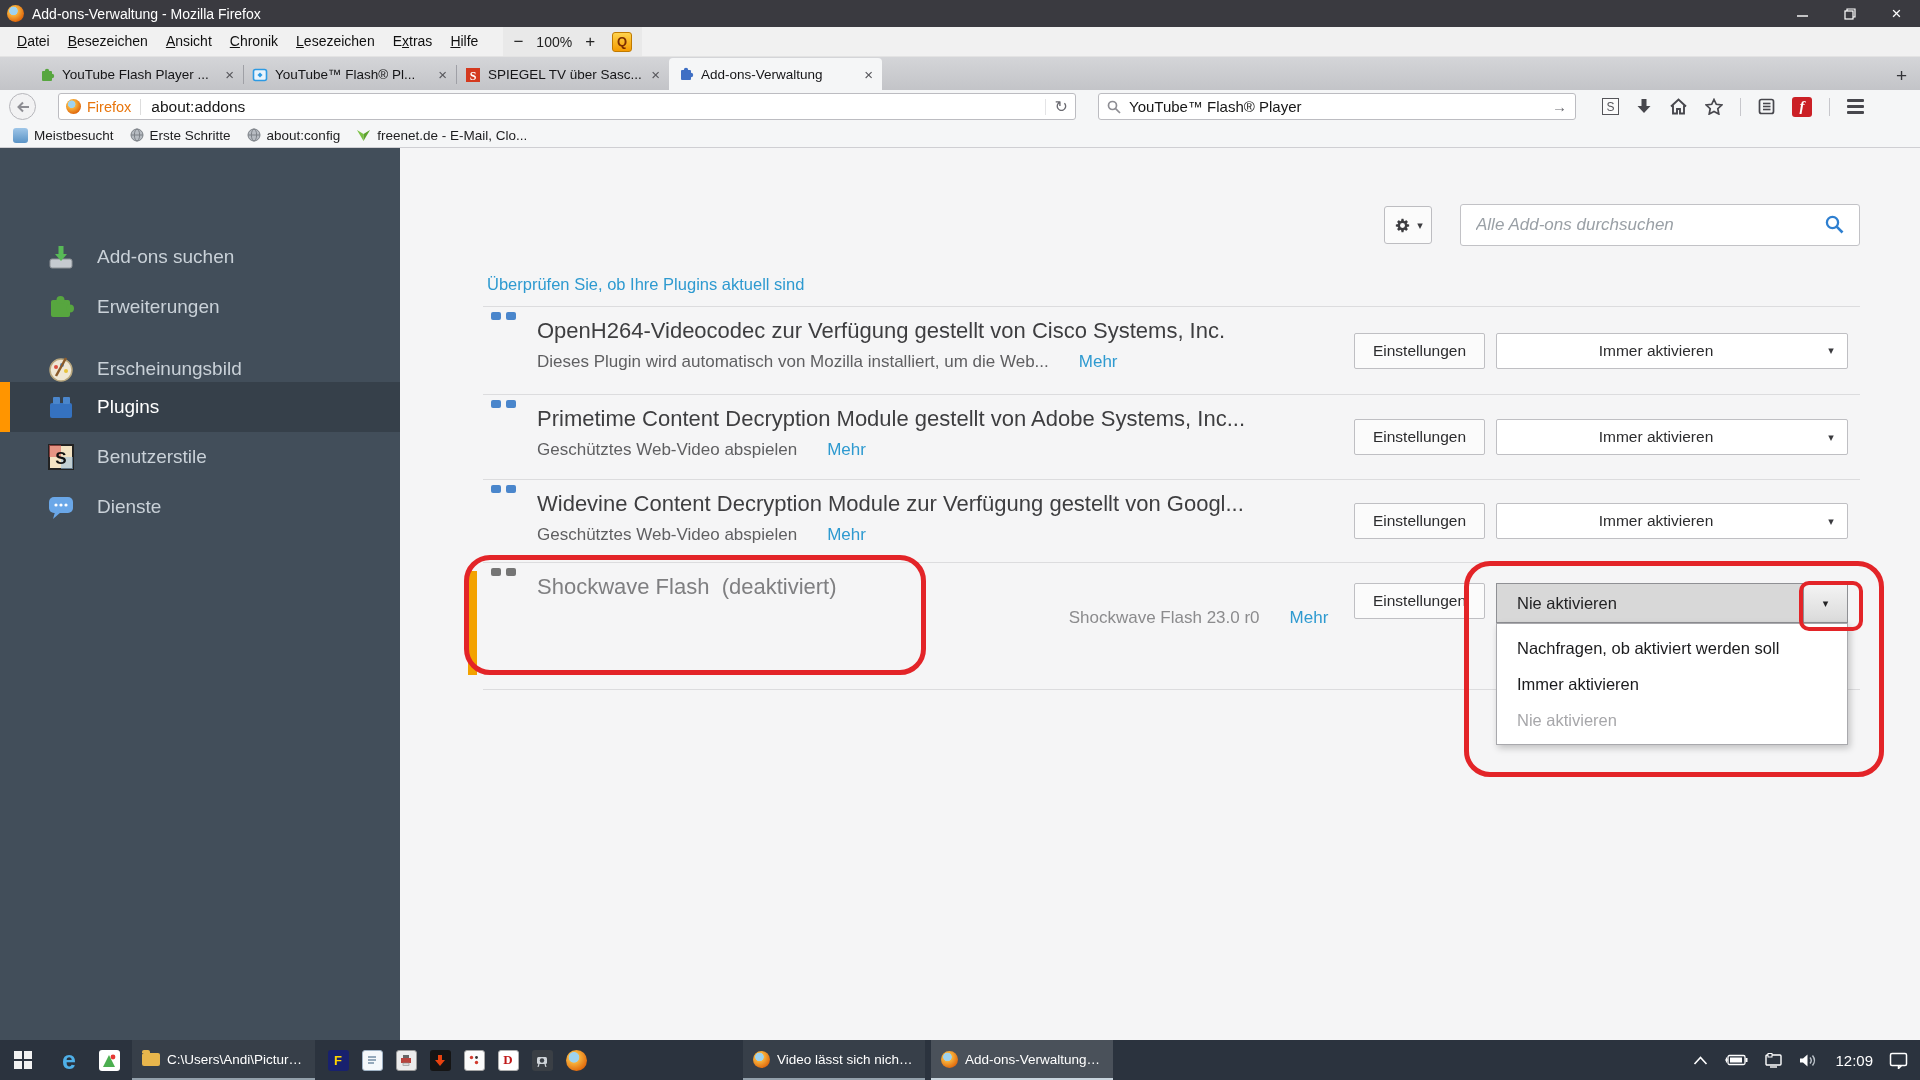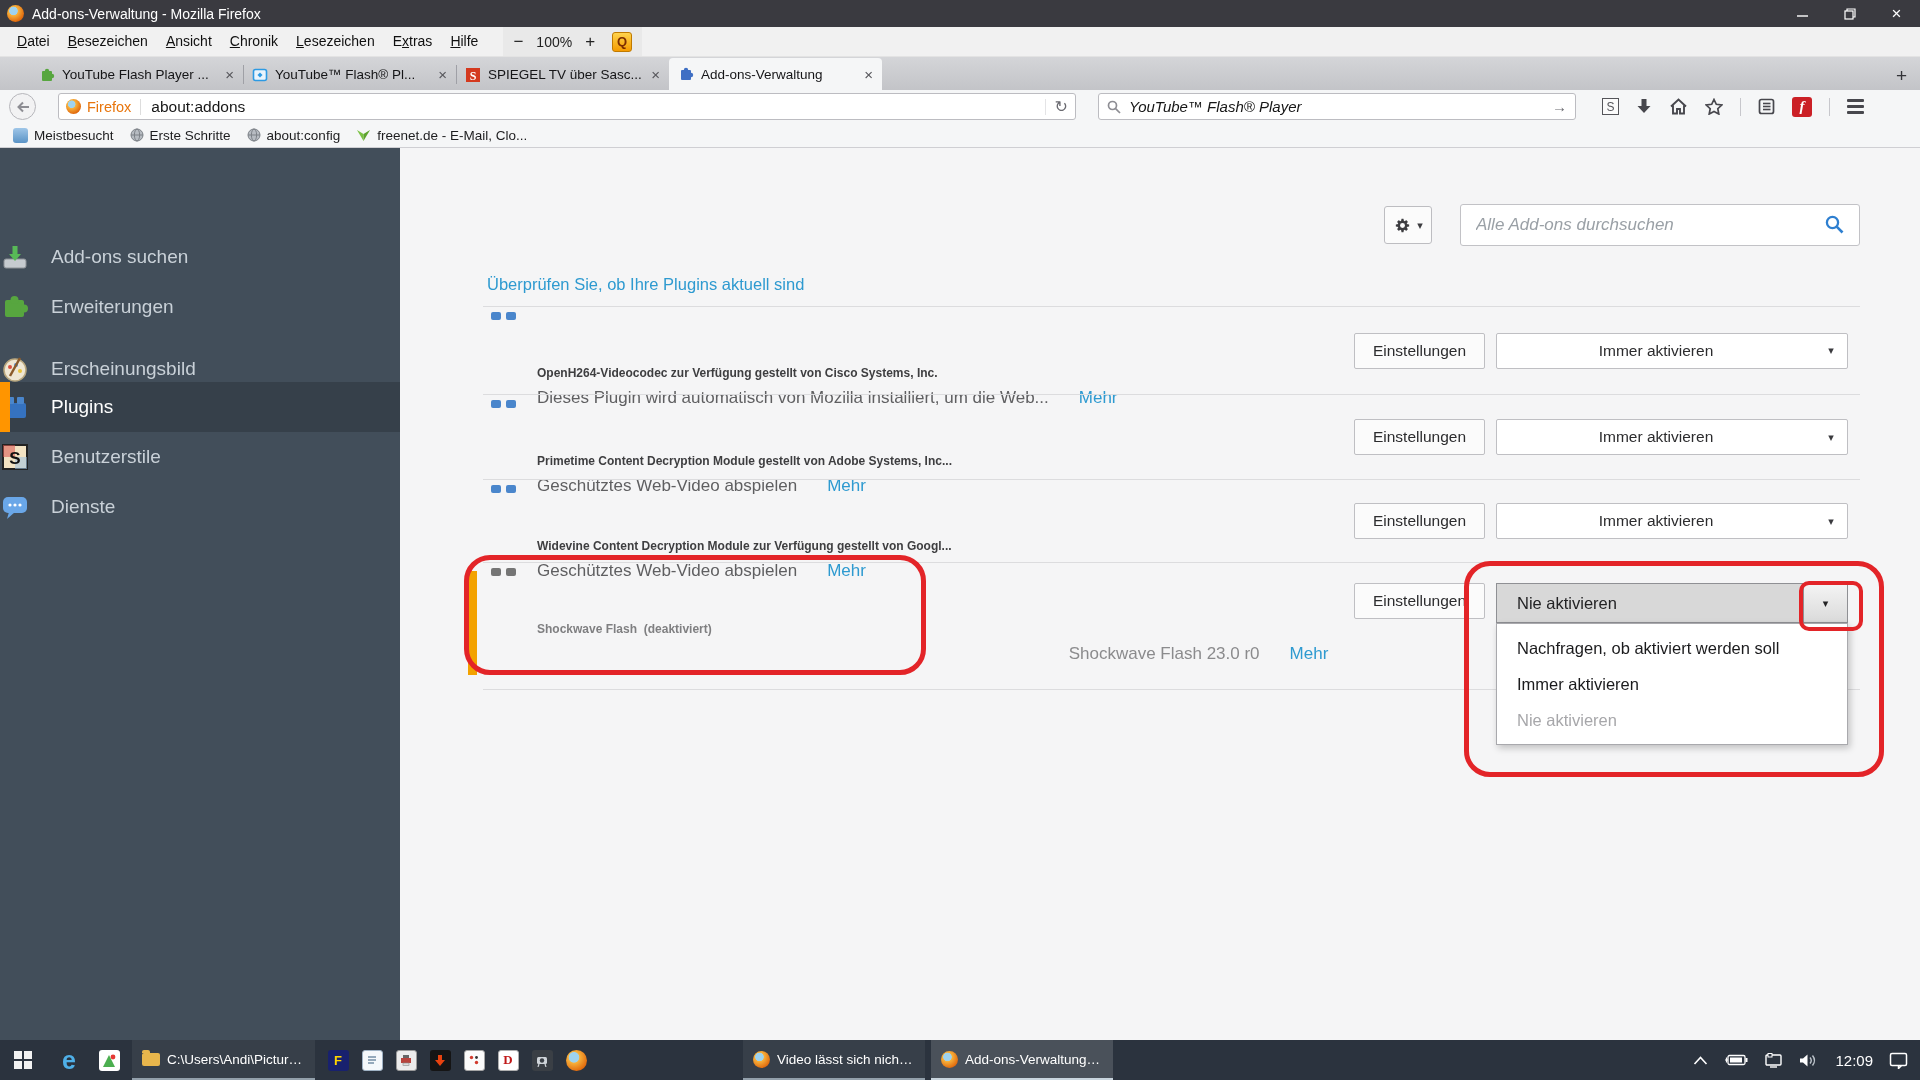--- a/index.html
+++ b/index.html
@@ -41,38 +41,38 @@
 
 .navbar { height:33px; background:#f5f6f7; display:flex; align-items:center; padding:0 9px; gap:22px; }
 .back-btn { width:27px; height:27px; border-radius:50%; border:1px solid #b6b6bb; background:#f2f2f3; display:flex; align-items:center; justify-content:center; flex:none; }
 .urlbar { width:1018px; height:27px; background:#fff; border:1px solid #bcbcc1; border-radius:3px; display:flex; align-items:center; padding:0 7px; flex:none; }
 .ff-badge { display:flex; align-items:center; gap:6px; padding-right:9px; border-right:1px solid #ddd; }
 .ff-badge .fx-logo { width:15px; height:15px; }
 .ff-badge-text { color:#e8750c; font-size:14.5px; }
 .url-text { font-size:15.5px; color:#161616; margin-left:10px; flex:1; }
 .reload-btn { color:#6a6a70; font-size:16px; padding-left:9px; border-left:1px solid #e4e4e6; line-height:1; }
 .searchbar { width:478px; height:27px; background:#fff; border:1px solid #bcbcc1; border-radius:3px; display:flex; align-items:center; padding:0 8px; gap:8px; flex:none; }
-.search-input { border:none; outline:none; flex:1; font-size:15px; color:#161616; font-family:inherit; background:transparent;font-style:italic; }
+.search-input { border:none; outline:none; flex:1; font-size:15px; color:#161616; font-family:inherit; background:transparent; }
 .search-go { color:#6a6a70; font-size:15px; }
 .nav-icons { display:flex; align-items:center; gap:17px; margin-left:4px; }
 .nav-divider { width:1px; height:18px; background:#c7c7cc; }
 .s-icon { width:17px; height:17px; border:1px solid #55555a; display:flex; align-items:center; justify-content:center; font-size:12px; color:#55555a; background:#fbfbfb; }
 .flash-icon { width:20px; height:20px; border-radius:3px; background:#cb2026; color:#fff; font-family:"Liberation Serif",serif; font-style:italic; font-weight:bold; font-size:15px; display:flex; align-items:center; justify-content:center; }
 .hamburger { display:flex; flex-direction:column; gap:3px; }
 .hamburger span { width:17px; height:3px; background:#47474d; border-radius:1px; }
 
 
 .bookmarksbar { height:25px; background:#f5f6f7; border-bottom:1px solid #cfcfd3; display:flex; align-items:center; padding-left:8px; gap:6px; font-size:13.5px; color:#1d1d1f; }
 .bm-item { display:flex; align-items:center; gap:6px; padding:0 5px; white-space:nowrap; }
 .bm-sq { width:15px; height:15px; border-radius:3px; background:linear-gradient(#9fc6e8,#5a93c6); display:inline-block; }
 
 
 .main { display:flex; height:892px; }
 .sidebar { width:400px; background:#424e5a; position:relative; flex:none; }
-.side-item { position:absolute; left:0; right:0; height:50px; display:flex; align-items:center; gap:21px; color:#c9d1d8; font-size:19px; }
+.side-item { position:absolute; left:0; right:0; height:50px; display:flex; align-items:center; padding-left:46px; gap:21px; color:#c9d1d8; font-size:19px; }
 .side-item.selected { background:#36404a; color:#fff; }
 .side-item.selected::before { content:""; position:absolute; left:0; top:0; bottom:0; width:10px; background:#ff9500; }
 .side-icon { width:30px; height:30px; flex:none; }
 
 .content { flex:1; background:#f5f5f6; position:relative; }
 .tools-btn { position:absolute; top:58px; right:488px; width:48px; height:38px; background:#fbfbfb; border:1px solid #bdbdc1; border-radius:3px; display:flex; align-items:center; justify-content:center; gap:5px; color:#3c3c40; }
 .gear-caret { font-size:11px; color:#3c3c40; }
 .addon-search { position:absolute; top:56px; right:60px; width:400px; height:42px; background:#fff; border:1px solid #c2c2c6; border-radius:3px; padding:0 46px 0 15px; font-size:17px; color:#333; font-family:inherit; outline:none; }
 .addon-search::placeholder { font-style:italic; color:#9aa0a6; }
 .addon-search-mag { position:absolute; top:67px; right:76px; }
@@ -80,21 +80,21 @@
 .plugin-list { position:absolute; left:83px; right:60px; top:158px; }
 .p-row { position:relative; border-top:1px solid #dcdcde; display:flex; padding:11px 0 0 4px; }
 .p-row.last { border-bottom:1px solid #dcdcde; }
 .p-icon-wrap { width:50px; flex:none; }
 .lego { width:33px; height:26px; margin-top:7px; position:relative; border-radius:2px; background:linear-gradient(160deg,#5c9bd6 0%,#2f6fc2 60%,#24579a 100%); }
 .lego::before,.lego::after { content:""; position:absolute; top:-6px; width:10px; height:8px; border-radius:2px; background:#4a86cc; }
 .lego::before { left:4px; } .lego::after { left:19px; }
 .lego.gray { background:linear-gradient(160deg,#8d8d8d,#4e4e4e); }
 .lego.gray::before,.lego.gray::after { background:#757575; }
 .p-text { flex:1; min-width:0; }
-.p-title { font-size:12px; font-weight:bold; color:#3e3e40; white-space:pre;margin-top:48px; }
+.p-title { font-size:22px; font-weight:normal; color:#3e3e40; white-space:pre; }
 .p-desc-line { margin-top:8px; font-size:17px; color:#5f5f61; }
 .p-more { color:#2e9ad0; margin-left:30px; text-decoration:none; }
 .p-controls { position:absolute; right:12px; top:50%; transform:translateY(-50%); display:flex; gap:11px; align-items:flex-start; }
 .p-row.disabled .p-controls { top:20px; transform:none; }
 .p-row.disabled .p-title { color:#7f7f81; }
 .p-row.disabled .p-desc-line { color:#8b8b8d;text-align:center; }
 .p-row.disabled::before { content:""; position:absolute; left:-15px; top:8px; height:104px; width:9px; background:#f3a200; }
 .btn-settings { width:131px; height:36px; background:#fbfbfb; border:1px solid #bfbfc3; border-radius:2px; font-size:15.5px; color:#2c2c2e; display:flex; align-items:center; justify-content:center; }
 .select { width:352px; height:36px; background:#fff; border:1px solid #bfbfc3; border-radius:2px; display:flex; align-items:center; font-size:15.5px; color:#2c2c2e; }
 .select-label { flex:1; text-align:center; }

